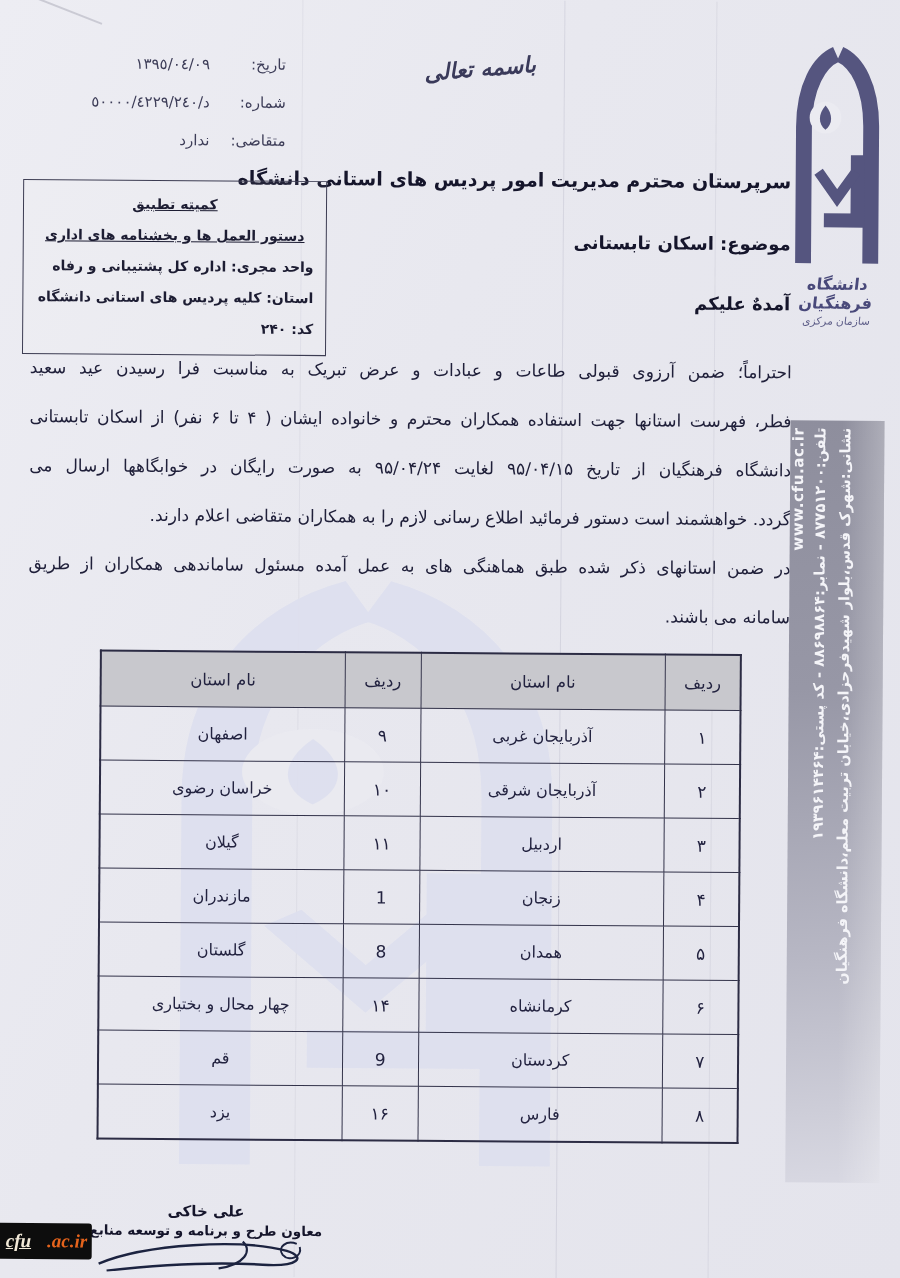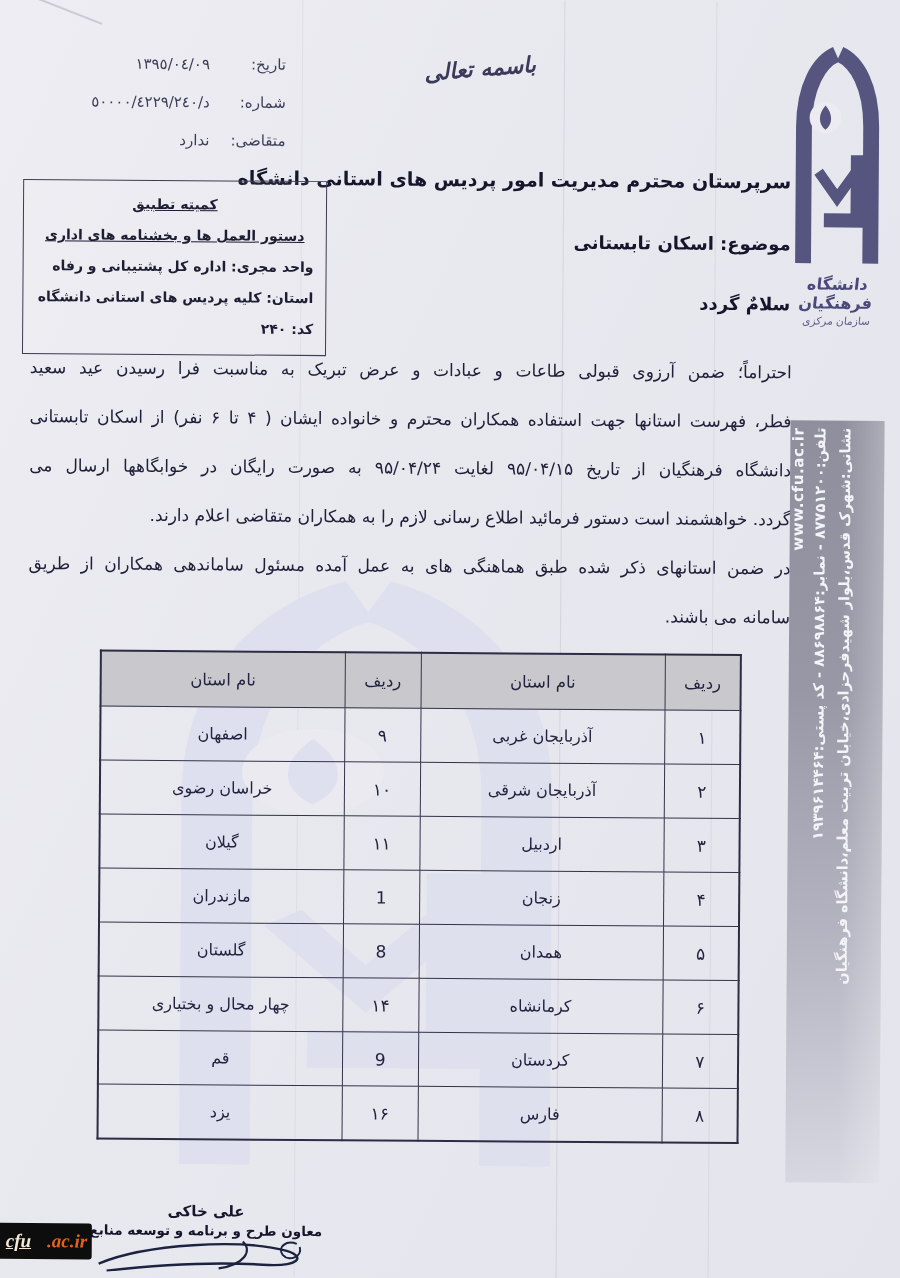--- a/index.html
+++ b/index.html
@@ -124,21 +124,21 @@
   <div class="logo-block">
     <svg class="logo-svg" width="112" height="235" viewBox="0 0 120 250">
         <use href="#culogo"></use>
       </svg>
     <div class="logo-title">دانشگاه فرهنگیان</div>
     <div class="logo-subtitle">سازمان مرکزی</div>
   </div>
 
   <div class="h1">سرپرستان محترم مدیریت امور پردیس های استانی دانشگاه</div>
   <div class="h2">موضوع: اسکان تابستانی</div>
-  <div class="h3">سلامٌ گردد</div>
+  <div class="h3">آمدهٌ علیکم</div>
 
   <div class="cbox">
     <div class="u">کمیته تطبیق</div>
     <div class="u">دستور العمل ها و بخشنامه های اداری</div>
     <div class="r">واحد مجری: اداره کل پشتیبانی و رفاه</div>
     <div class="r">استان: کلیه پردیس های استانی دانشگاه</div>
     <div class="r">کد: ۲۴۰</div>
   </div>
 
   <div class="body-text">

